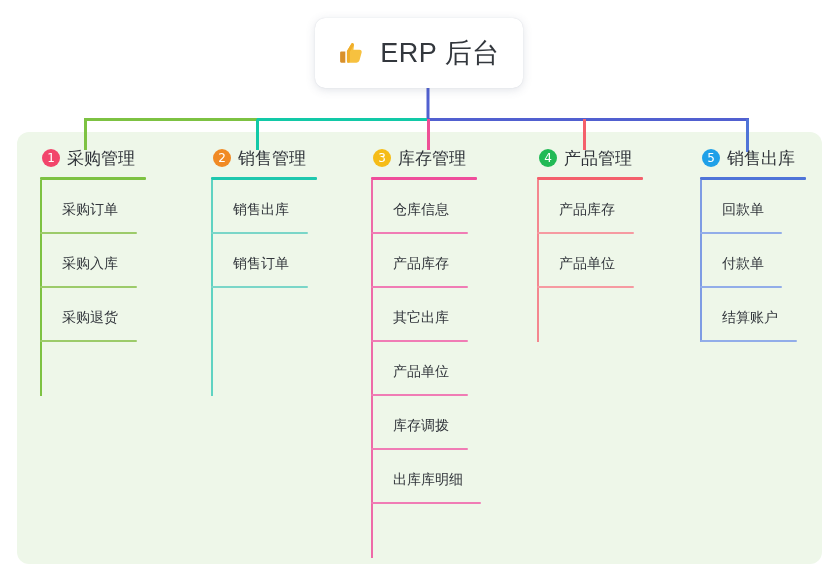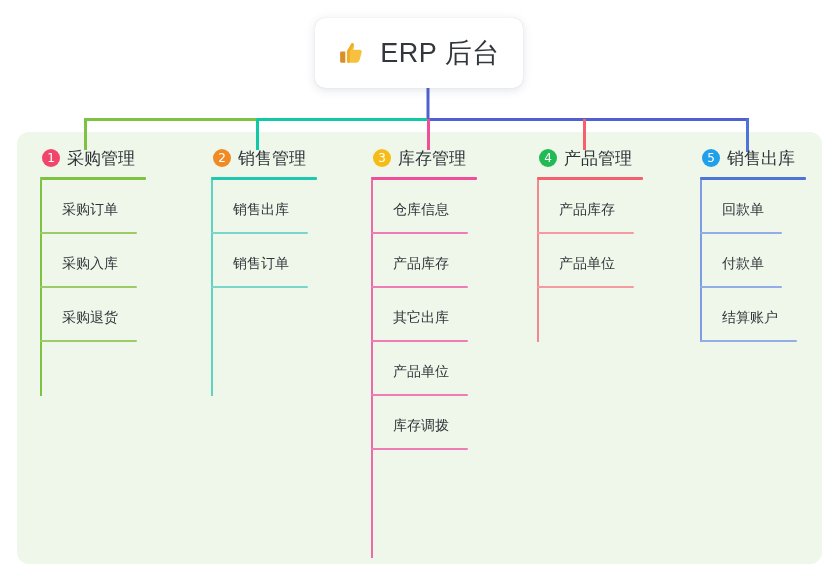--- a/index.html
+++ b/index.html
@@ -241,20 +241,24 @@
         <div class="item-rule" style="background:#f07cb5; width:97px;"></div>
       </div>
       <div class="item">
         <span class="item-label">产品单位</span>
         <div class="item-rule" style="background:#f07cb5; width:97px;"></div>
       </div>
       <div class="item">
         <span class="item-label">库存调拨</span>
         <div class="item-rule" style="background:#f07cb5; width:97px;"></div>
       </div>
+      <div class="item">
+        <span class="item-label">出库库明细</span>
+        <div class="item-rule" style="background:#f07cb5; width:110px;"></div>
+      </div>
     </div>
   </div>
 
   <div class="branch" style="left:537px; width:170px;">
     <div class="branch-head">
       <span class="badge" style="background:#21ba55">4</span>
       <span class="branch-title">产品管理</span>
     </div>
     <div class="branch-rule" style="background:#f4606c; width:106px;"></div>
     <div class="items">

